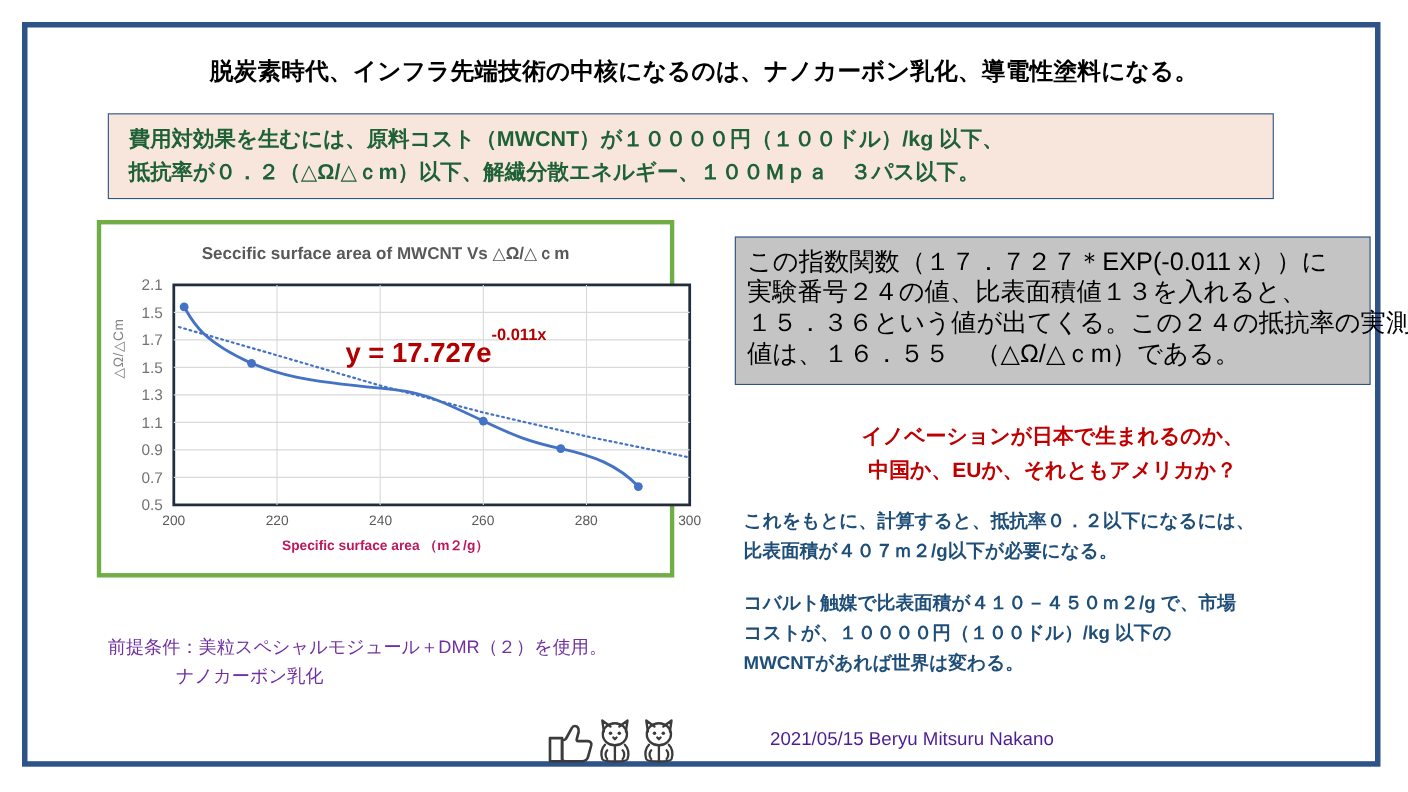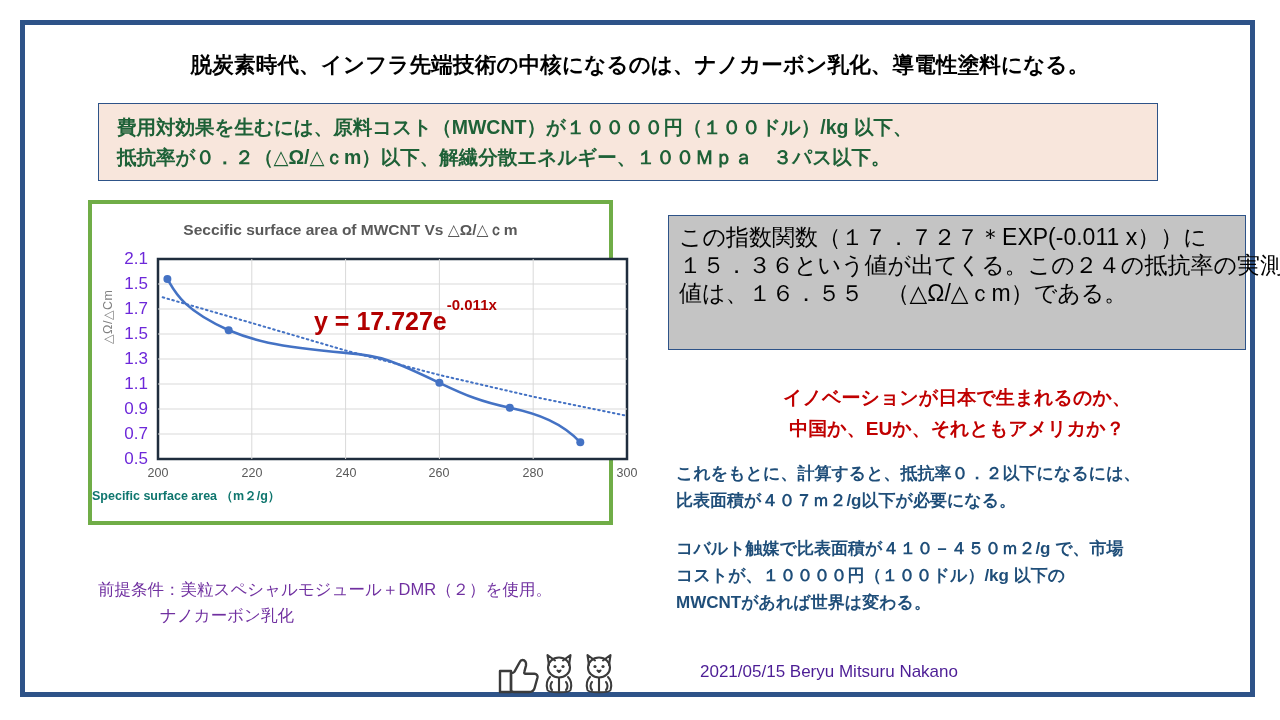--- a/index.html
+++ b/index.html
@@ -56,26 +56,26 @@
   }
   #plot-wrap{position:absolute;left:0;top:0;width:100%;height:100%;}
   #ylabel{
     position:absolute;left:8px;top:140px;
     transform:rotate(-90deg);transform-origin:left top;
     font-size:12.5px;color:#808080;white-space:nowrap;
     letter-spacing:.5px;
   }
   #xlabel{
     position:absolute;left:0;top:284px;width:100%;
-    text-align:left;font-size:12.5px;color:#0f766e;font-weight:bold;
+    text-align:center;font-size:12.5px;color:#be185d;font-weight:bold;
     white-space:nowrap;
   }
   .ytick{
     position:absolute;right:0;width:34px;text-align:right;
-    font-size:17px;color:#6d28d9;line-height:12px;
+    font-size:14px;color:#737373;line-height:12px;
   }
   .xtick{
     position:absolute;width:40px;text-align:center;
     font-size:12.5px;color:#595959;
   }
   
   #equation{
     position:absolute;left:312px;top:305px;
     font-size:25px;font-weight:bold;color:#B20000;
     white-space:nowrap;
@@ -203,20 +203,21 @@
       <div id="equation" style="left:222px;top:103px;">
         <span>y = 17.727e</span><sup>-0.011x</sup>
       </div>
 
       <div id="xlabel">Specific surface area （m２/g）</div>
     </div>
   </div>
 
   <div id="gray-box">
     <div class="line">この指数関数（１７．７２７＊EXP(-0.011 x））に</div>
+    <div class="line">実験番号２４の値、比表面積値１３を入れると、</div>
     <div class="line">１５．３６という値が出てくる。この２４の抵抗率の実測</div>
     <div class="line">値は、１６．５５　（△Ω/△ｃm）である。</div>
   </div>
 
   <div id="red-question">
     <div>イノベーションが日本で生まれるのか、</div>
     <div>中国か、EUか、それともアメリカか？</div>
   </div>
 
   <div id="navy-1">

